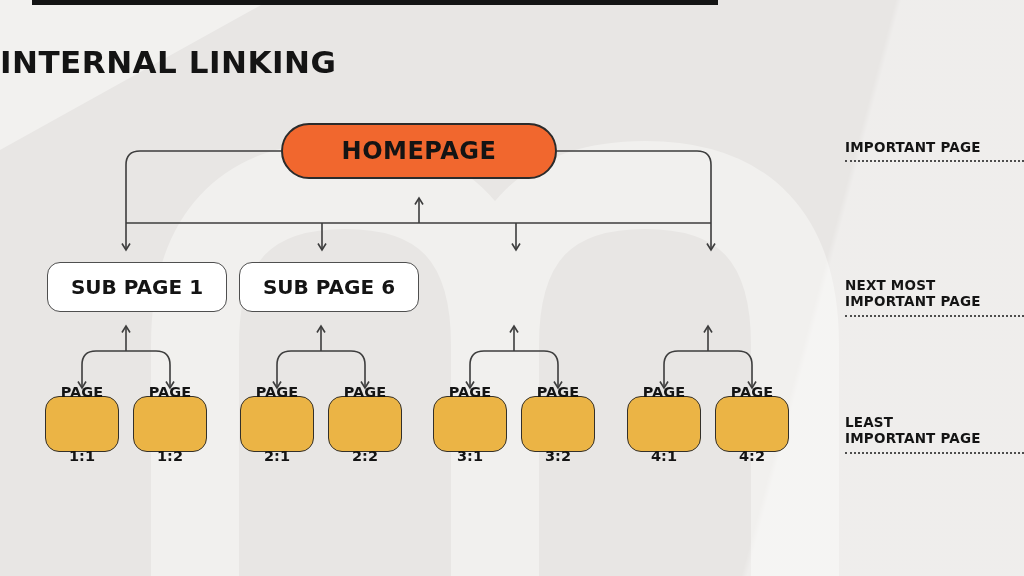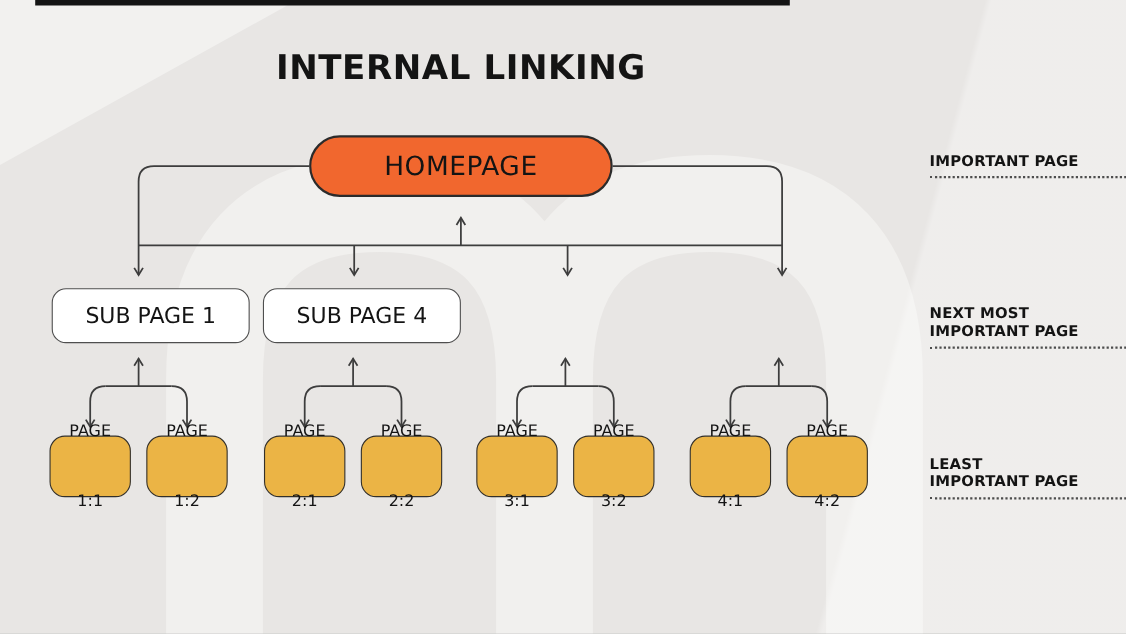--- a/index.html
+++ b/index.html
@@ -18,28 +18,28 @@
   .bg-layer { position:absolute; inset:0; pointer-events:none; }
   .shine {
     position:absolute; inset:0;
     background:linear-gradient(105deg, rgba(255,255,255,0) 76%, rgba(255,255,255,0.30) 76.5%);
   }
   
   .topbar { position:absolute; left:32px; top:0; width:686px; height:5px; background:var(--topbar); }
 
   
   .title {
-    position:absolute; left:0; top:44px; width:838px; text-align:center;
+    position:absolute; left:0; top:44px; width:838px; 
     font-size:31px; font-weight:bold; letter-spacing:.5px; color:var(--text);
   }
 
   
   .node {
     position:absolute; display:flex; align-items:center; justify-content:center;
-    font-weight:normal; text-align:center; color:var(--text);
+    font-weight:bold; text-align:center; color:var(--text);
   }
   .homepage {
     left:281px; top:123px; width:276px; height:56px; border-radius:28px;
     background:var(--orange); border:2px solid #2b2b2b; font-size:24px; letter-spacing:.5px;
   }
   .sub {
     top:262px; width:180px; height:50px; border-radius:13px;
     background:#ffffff; border:1.5px solid #4f4f4f; font-size:20px;
   }
   .sub-1{left:47px}.sub-2{left:239px}.sub-3{left:433px}.sub-4{left:627px}
@@ -121,21 +121,21 @@
   </svg>
 
   <div class="node homepage">
     <span>HOMEPAGE</span>
   </div>
 
   <div class="node sub sub-1">
     <span>SUB PAGE 1</span>
   </div>
   <div class="node sub sub-2">
-    <span>SUB PAGE 4</span>
+    <span>SUB PAGE 6</span>
   </div>
 
   <div class="node page pg-0">
     <span>PAGE</span>
     <span>1:1</span>
   </div>
   <div class="node page pg-1">
     <span>PAGE</span>
     <span>1:2</span>
   </div>

